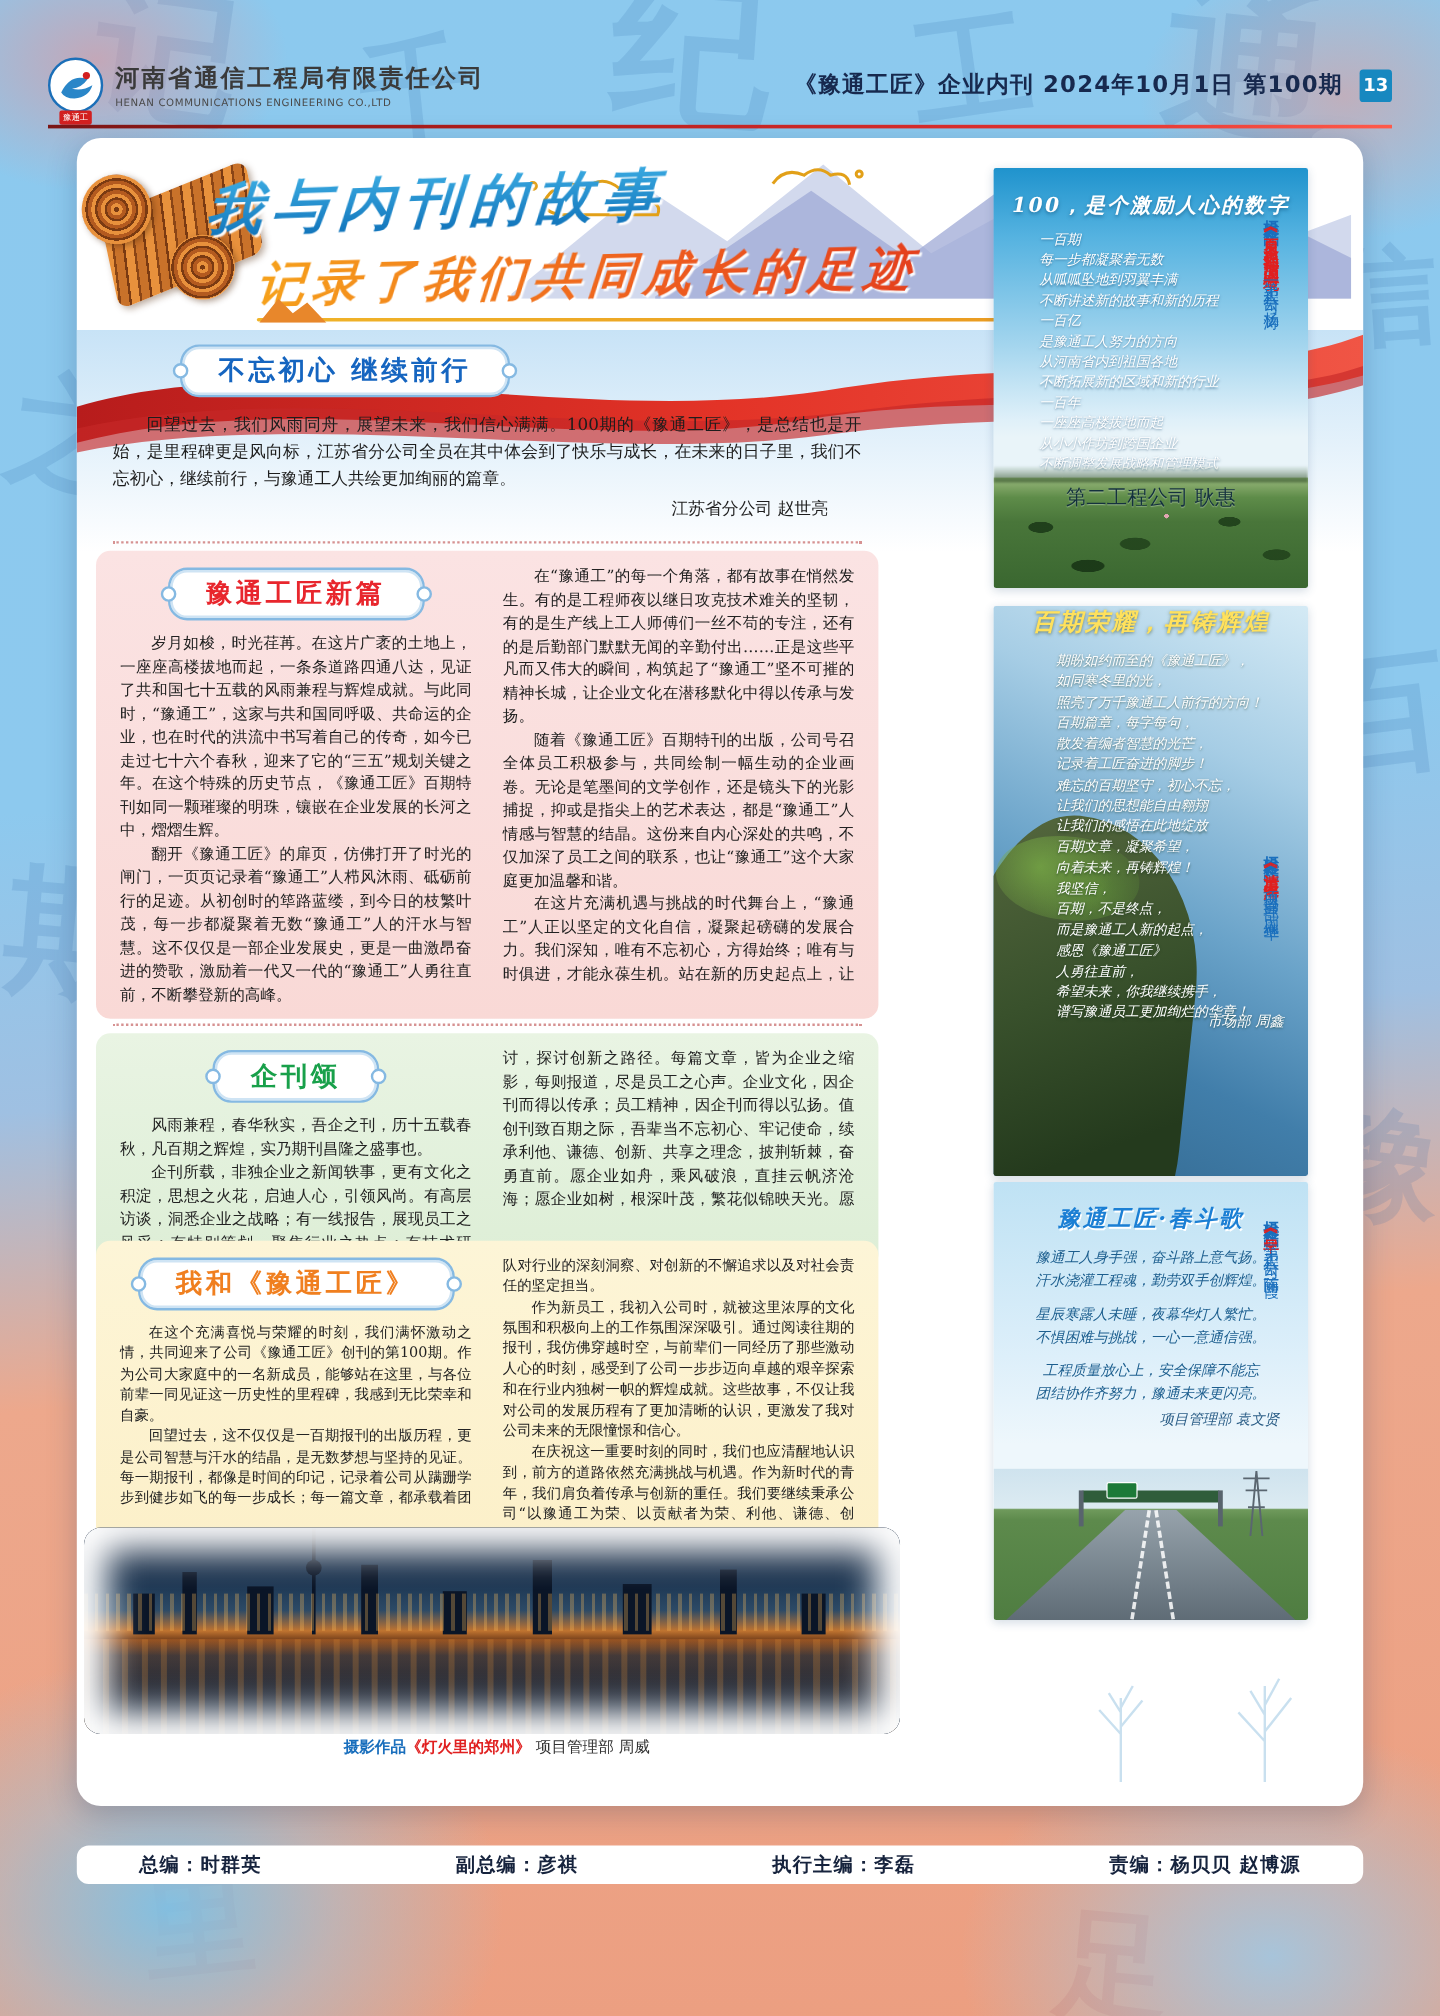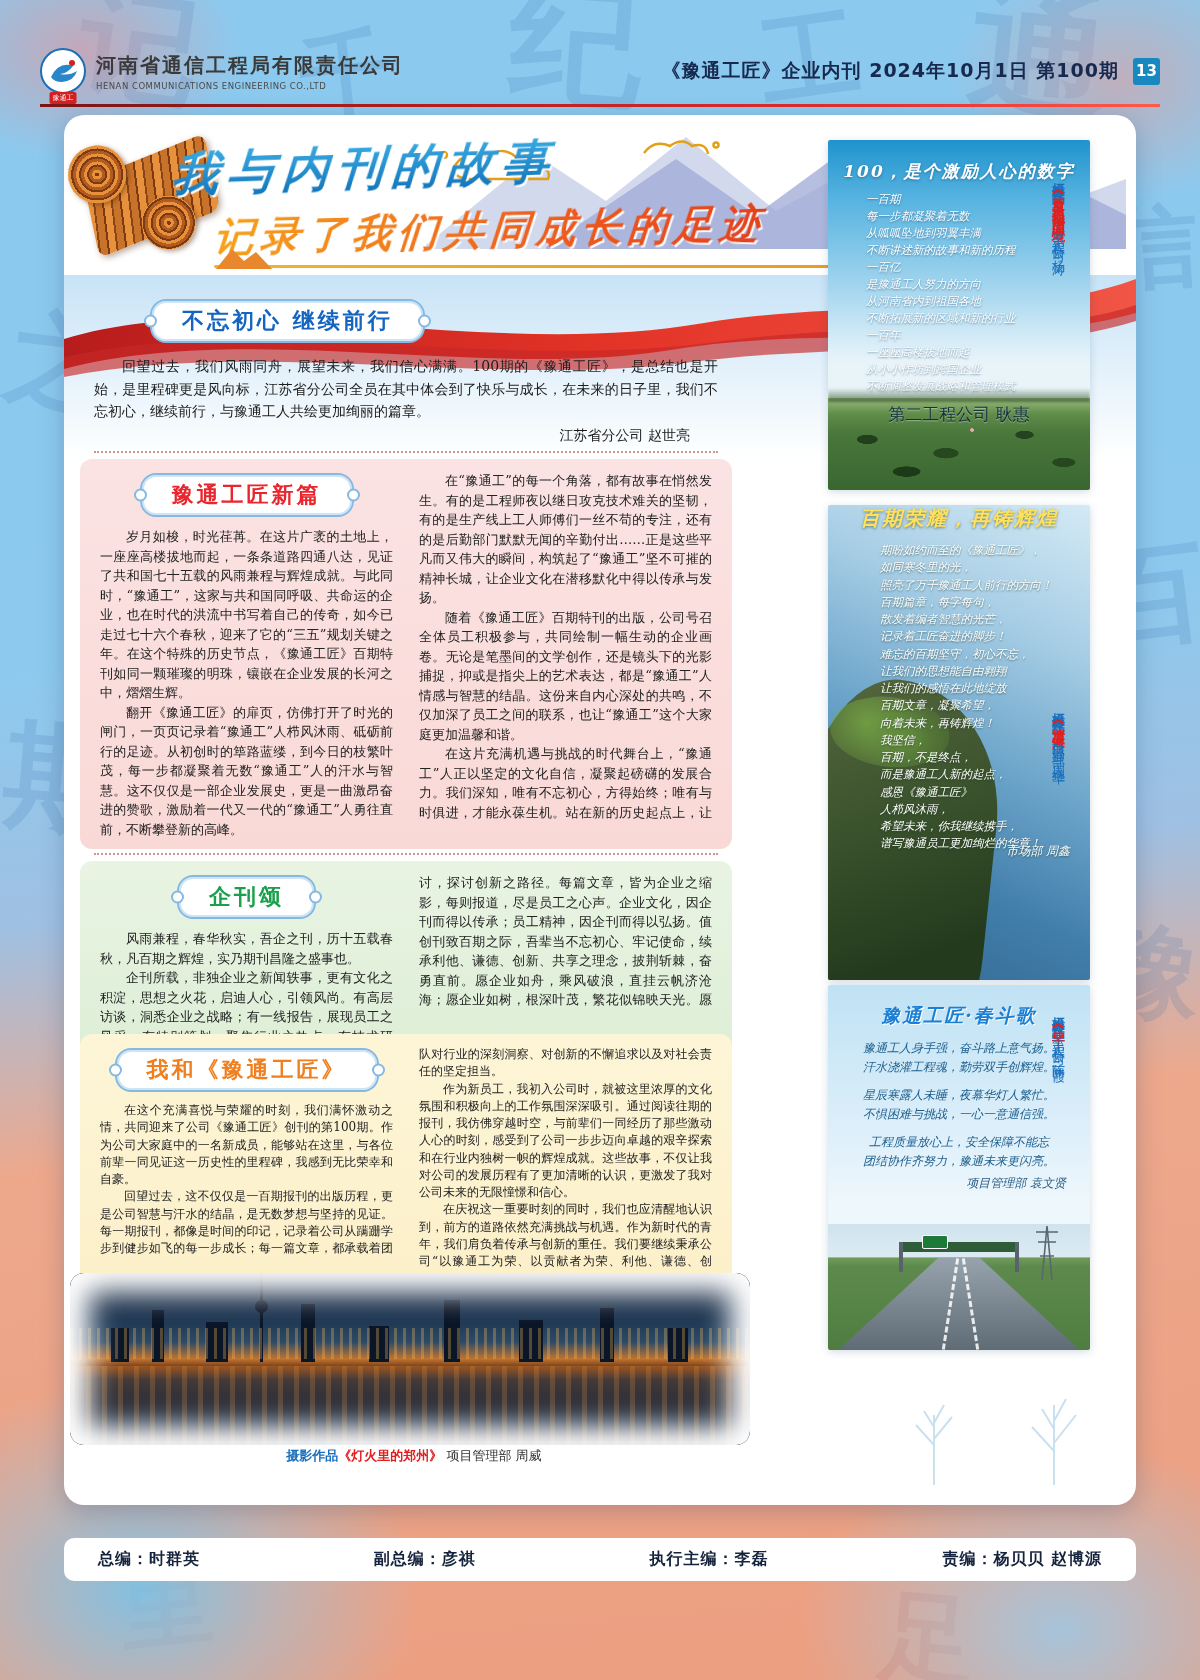--- a/index.html
+++ b/index.html
@@ -62,21 +62,21 @@
   .gold-line { position:absolute; left:150px; top:150px; width:830px; height:3px; background:linear-gradient(90deg,#f0b429,#e8941f); border-radius:2px; }
   .peaks-l { position:absolute; left:152px; top:132px; }
   .peaks-r { position:absolute; left:930px; top:134px; }
 
   
   .ribbon { position:absolute; left:0; top:146px; z-index:1; }
   .intro-tint { position:absolute; left:0; top:160px; width:1072px; height:185px; background:linear-gradient(180deg,rgba(190,222,245,.85),rgba(255,255,255,0)); z-index:0; }
   .section-badge { position:relative; width:fit-content; background:#fff; border:2px solid #85b9e2; box-shadow:inset 0 0 0 2px #cfe4f4; border-radius:16px; padding:5px 30px; font-family:"DejaVu Sans","Liberation Sans",sans-serif; font-weight:bold; font-size:22px; letter-spacing:3px; }
   .section-badge::before,.section-badge::after { content:""; position:absolute; top:50%; transform:translateY(-50%); width:9px; height:9px; border:2px solid #85b9e2; background:#fff; border-radius:50%; }
   .section-badge::before { left:-8px; } .section-badge::after { right:-8px; }
-  .intro { position:absolute; left:30px; top:184px; width:624px; z-index:2; }
+  .intro { position:absolute; left:30px; top:172px; width:624px; z-index:2; }
   .intro .section-badge { margin-left:56px; color:#1565c0; }
   .intro-body { margin-top:12px; font-size:14px; line-height:1.62; color:#1d1d1d; text-align:justify; }
   .intro-body p { text-indent:2em; }
   .intro-sig { margin-top:4px; text-align:right; padding-right:28px; font-size:14px; color:#1d1d1d; }
   .dotted { position:absolute; left:30px; width:624px; border-top:2px dotted #d69292; z-index:2; }
   .dot1 { top:336px; } .dot2 { top:738px; } .dot3 { top:946px; }
 
   
   .panel { position:absolute; left:16px; width:652px; border-radius:12px; padding:12px 20px 10px; column-count:2; column-gap:26px; overflow:hidden; z-index:2; }
   .panel-pink { top:344px; height:390px; background:linear-gradient(180deg,#fbe3e3,#f9d9d6); }
@@ -157,21 +157,21 @@
     background:repeating-linear-gradient(90deg, rgba(255,190,90,.3) 0 3px, transparent 3px 9px); }
   .refl { position:absolute; left:0; right:0; top:54%; bottom:0;
     background:repeating-linear-gradient(90deg, rgba(235,150,55,.22) 0 5px, transparent 5px 16px), linear-gradient(180deg, rgba(220,120,45,.3), transparent 75%); }
   .city-caption { position:absolute; left:0; top:1332px; width:700px; text-align:center; font-size:13px; z-index:3; }
   .city-caption .pfx { color:#1a6fbd; font-weight:bold; }
   .city-caption .wrk { color:#e02020; font-weight:bold; }
   .city-caption .crd { color:#333; }
   .trees { position:absolute; left:840px; top:1240px; z-index:1; opacity:.8; }
 
   
-  .footer { position:absolute; left:64px; top:1538px; width:1072px; height:43px; background:#fff; border-radius:10px; display:flex; align-items:center; z-index:4; padding:0 34px; font-family:"DejaVu Sans","Liberation Sans",sans-serif; }
+  .footer { position:absolute; left:64px; top:1538px; width:1072px; height:32px; background:#fff; border-radius:10px; display:flex; align-items:center; z-index:4; padding:0 52px; font-family:"DejaVu Sans","Liberation Sans",sans-serif; }
   .footer span { font-size:16px; font-weight:bold; color:#16233d; letter-spacing:1px; }
   .f1{margin-right:auto;} .f2{margin-right:auto;} .f3{margin-right:auto;}
 </style>
 </head>
 <body>
 
 <div>
   <span class="wm">记</span>
   <span class="wm">千</span>
   <span class="wm">纪</span>
@@ -337,21 +337,21 @@
         <div class="poem-line">记录着工匠奋进的脚步！</div>
         <div class="poem-line">难忘的百期坚守，初心不忘，</div>
         <div class="poem-line">让我们的思想能自由翱翔</div>
         <div class="poem-line">让我们的感悟在此地绽放</div>
         <div class="poem-line">百期文章，凝聚希望，</div>
         <div class="poem-line">向着未来，再铸辉煌！</div>
         <div class="poem-line">我坚信，</div>
         <div class="poem-line">百期，不是终点，</div>
         <div class="poem-line">而是豫通工人新的起点，</div>
         <div class="poem-line">感恩《豫通工匠》</div>
-        <div class="poem-line">人栉风沐雨，</div>
+        <div class="poem-line">人勇往直前，</div>
         <div class="poem-line">希望未来，你我继续携手，</div>
         <div class="poem-line">谱写豫通员工更加绚烂的华章！</div>
       </div>
     <div class="sb2-sig">市场部  周鑫</div>
   </div>
   <div class="vcap vc2">
     <span class="pfx">摄影作品</span><span class="wrk">《清晨大海》</span><span class="crd">项目管理部 周继华</span>
   </div>
 
   <div class="sb sb3">

